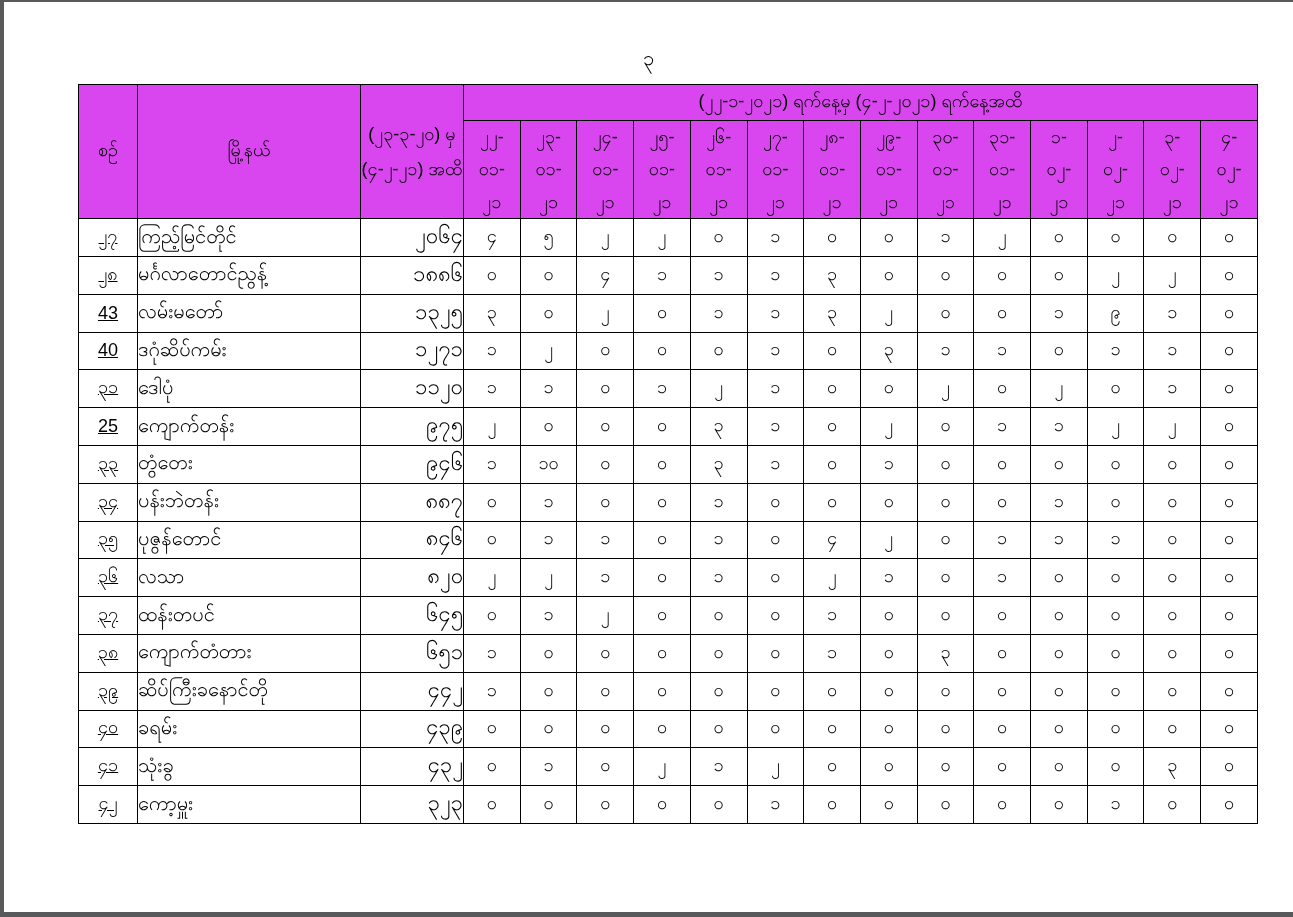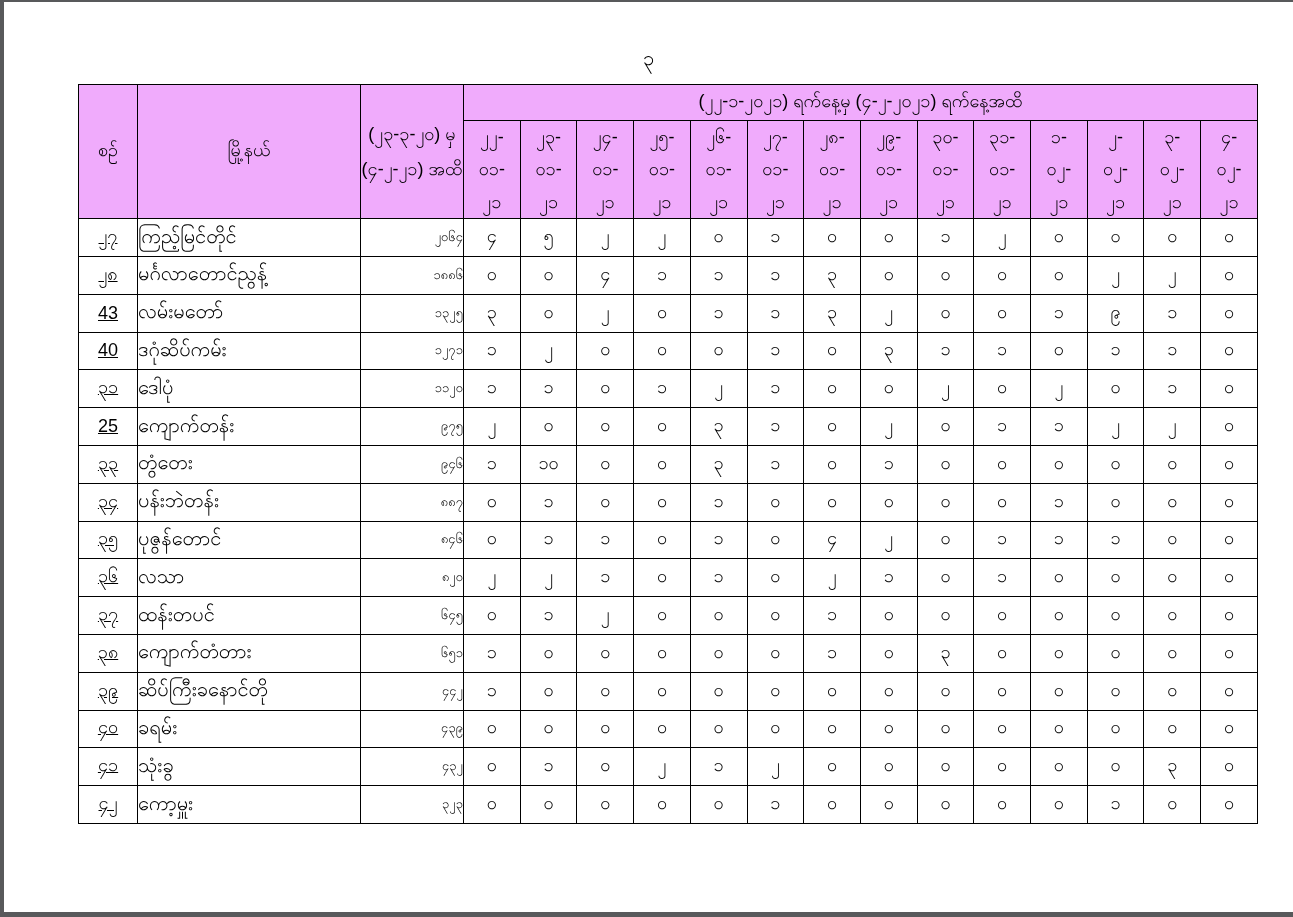--- a/index.html
+++ b/index.html
@@ -36,21 +36,21 @@
     width: 1180px;
     border-collapse: collapse;
     table-layout: fixed;
   }
   table.report th, table.report td {
     border: 1px solid #000000;
     padding: 0;
     font-weight: normal;
     overflow: hidden;
   }
-  thead th { background: #f0abfc; }
+  thead th { background: #d946ef; }
   tr.hrow1 { height: 36px; }
   tr.hrow2 { height: 93px; }
   tbody tr { height: 37.8px; }
   .th-no, .th-town, .th-total {
     text-align: center;
     vertical-align: middle;
     font-size: 18px;
   }
   .th-total {
     line-height: 1.9;
@@ -63,21 +63,21 @@
   }
   .th-date {
     text-align: center;
     vertical-align: middle;
     font-size: 18px;
     line-height: 1.8;
     white-space: pre-line;
   }
   .td-no   { text-align: center; font-size: 18px; vertical-align: middle; text-decoration: underline; }
   .td-town { text-align: left; padding-left: 8px; font-size: 20px; vertical-align: middle; }
-  .td-total{ text-align: right; padding-right: 14px; font-size: 13px; vertical-align: middle; }
+  .td-total{ text-align: right; padding-right: 14px; font-size: 22px; vertical-align: middle; }
   .td-val  { text-align: center; font-size: 18px; vertical-align: middle; }
 </style>
 </head>
 <body>
 
 <div class="frame">
 
   <div class="page-number">၃</div>
 
   <table class="report">

